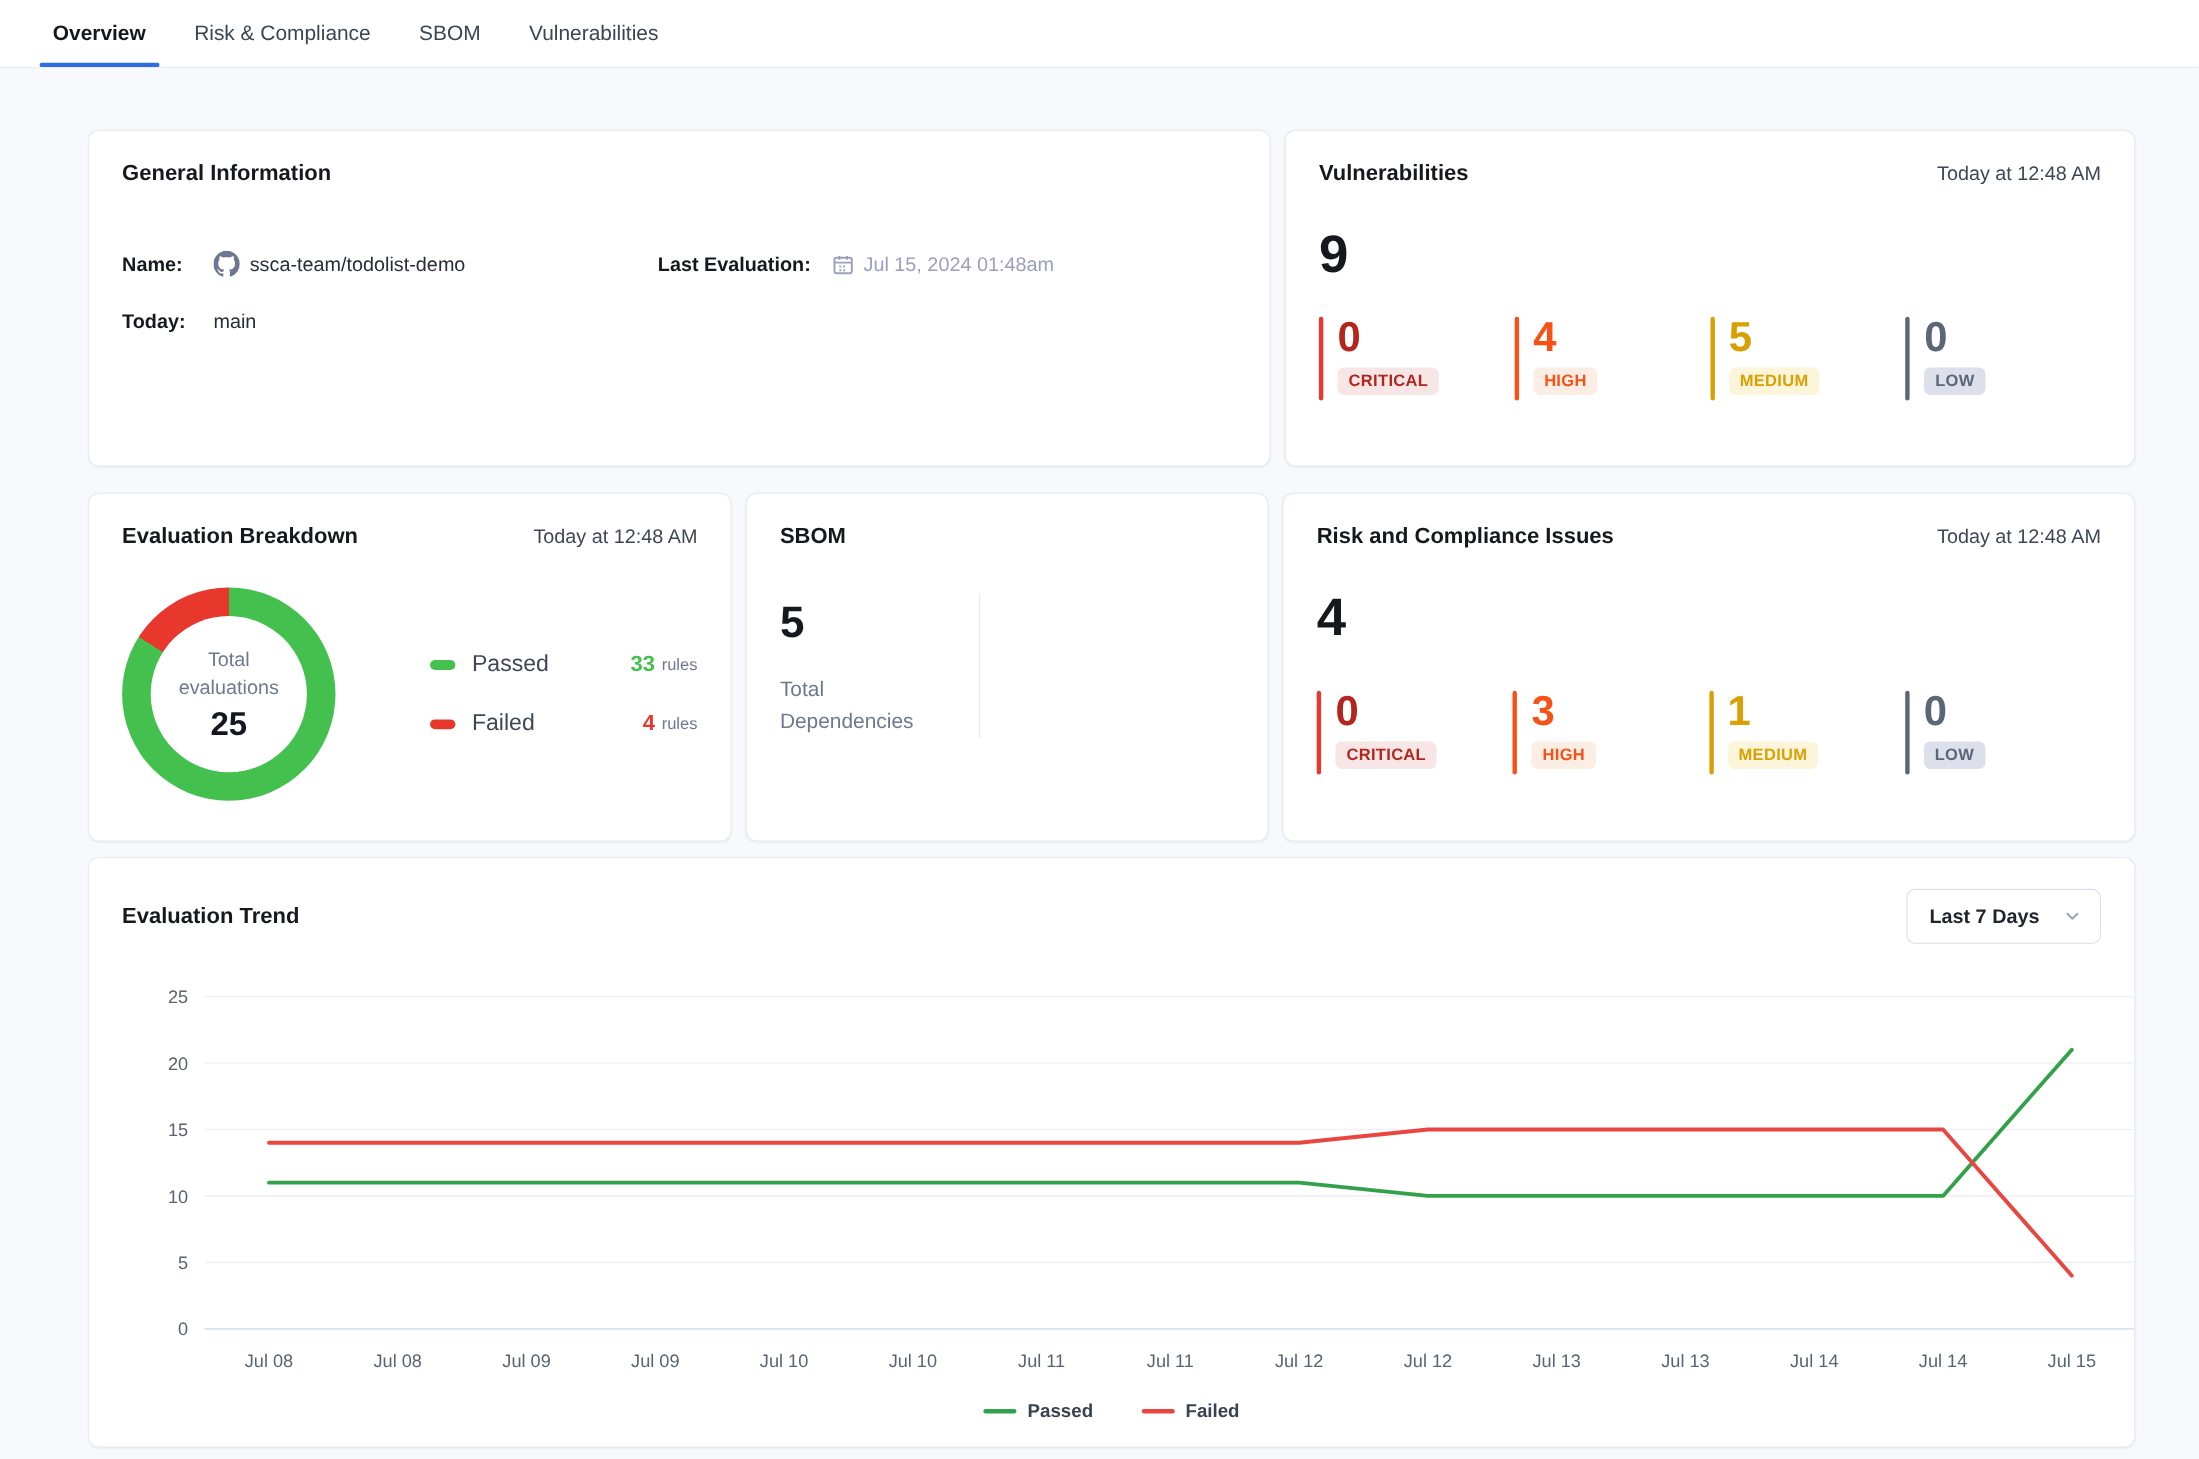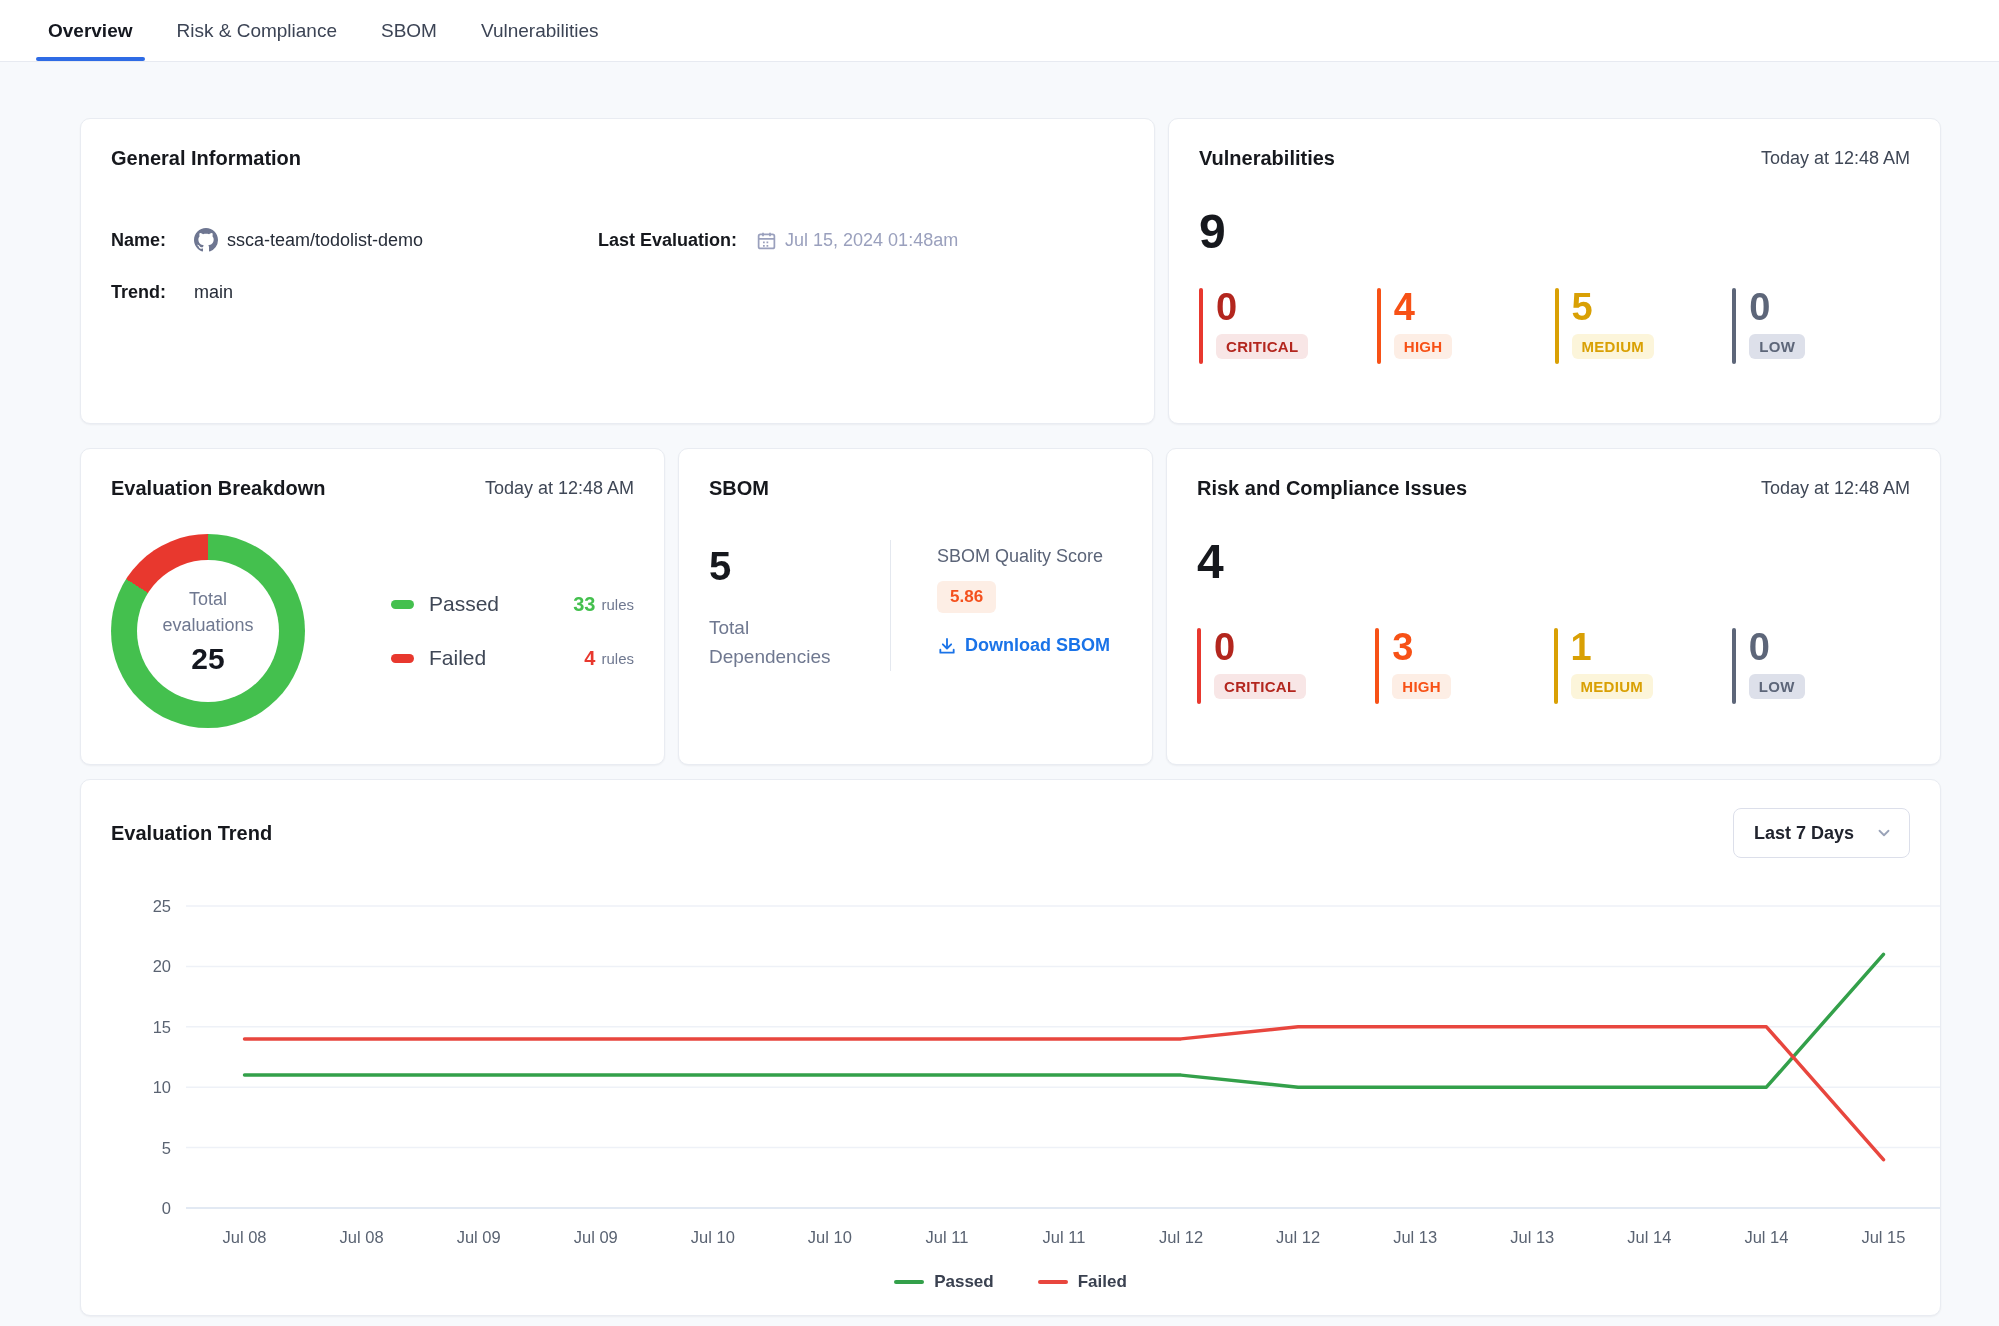--- a/index.html
+++ b/index.html
@@ -130,21 +130,21 @@
                 <line x1="8" y1="3" x2="8" y2="7"></line>
                 <line x1="16" y1="3" x2="16" y2="7"></line>
                 <line x1="8" y1="14" x2="16" y2="14" stroke-dasharray="2 2"></line>
                 <line x1="8" y1="18" x2="16" y2="18" stroke-dasharray="2 2"></line>
               </svg>
             </span>
             <span>Jul 15, 2024 01:48am</span>
           </span>
         </div>
         <div class="info-row">
-          <span class="info-label">Trend:</span>
+          <span class="info-label">Today:</span>
           <span>main</span>
         </div>
       </div>
     </div>
 
     <div class="card card-vuln">
       <div class="card-head">
         <div class="card-title">Vulnerabilities</div>
         <div class="timestamp">Today at 12:48 AM</div>
       </div>
@@ -207,34 +207,20 @@
     <div class="card card-sbom">
       <div class="card-head">
         <div class="card-title">SBOM</div>
       </div>
       <div class="sbom-body">
         <div class="sbom-left">
           <div class="sbom-count">5</div>
           <div class="sbom-count-label">Total Dependencies</div>
         </div>
         <div class="sbom-divider"></div>
-        <div class="sbom-right">
-          <div class="sbom-q-label">SBOM Quality Score</div>
-          <span class="quality-badge" style="--c: #f4511e; --bg: #fdeee5;">5.86</span>
-          <div class="download-link" style="color: rgb(26, 115, 232);">
-            <span>
-              <svg class="icon" width="20" height="20" viewBox="0 0 24 24" fill="none" stroke="#1a73e8" stroke-width="2.2" stroke-linecap="round" stroke-linejoin="round">
-                <line x1="12" y1="3.5" x2="12" y2="14.5"></line>
-                <polyline points="7,10 12,15 17,10"></polyline>
-                <path d="M4 16.5 v3.5 h16 v-3.5"></path>
-              </svg>
-            </span>
-            <span>Download SBOM</span>
-          </div>
-        </div>
       </div>
     </div>
 
     <div class="card card-risk">
       <div class="card-head">
         <div class="card-title">Risk and Compliance Issues</div>
         <div class="timestamp">Today at 12:48 AM</div>
       </div>
       <div class="big-number">4</div>
       <div class="sev-row" style="margin-top:42px;">

